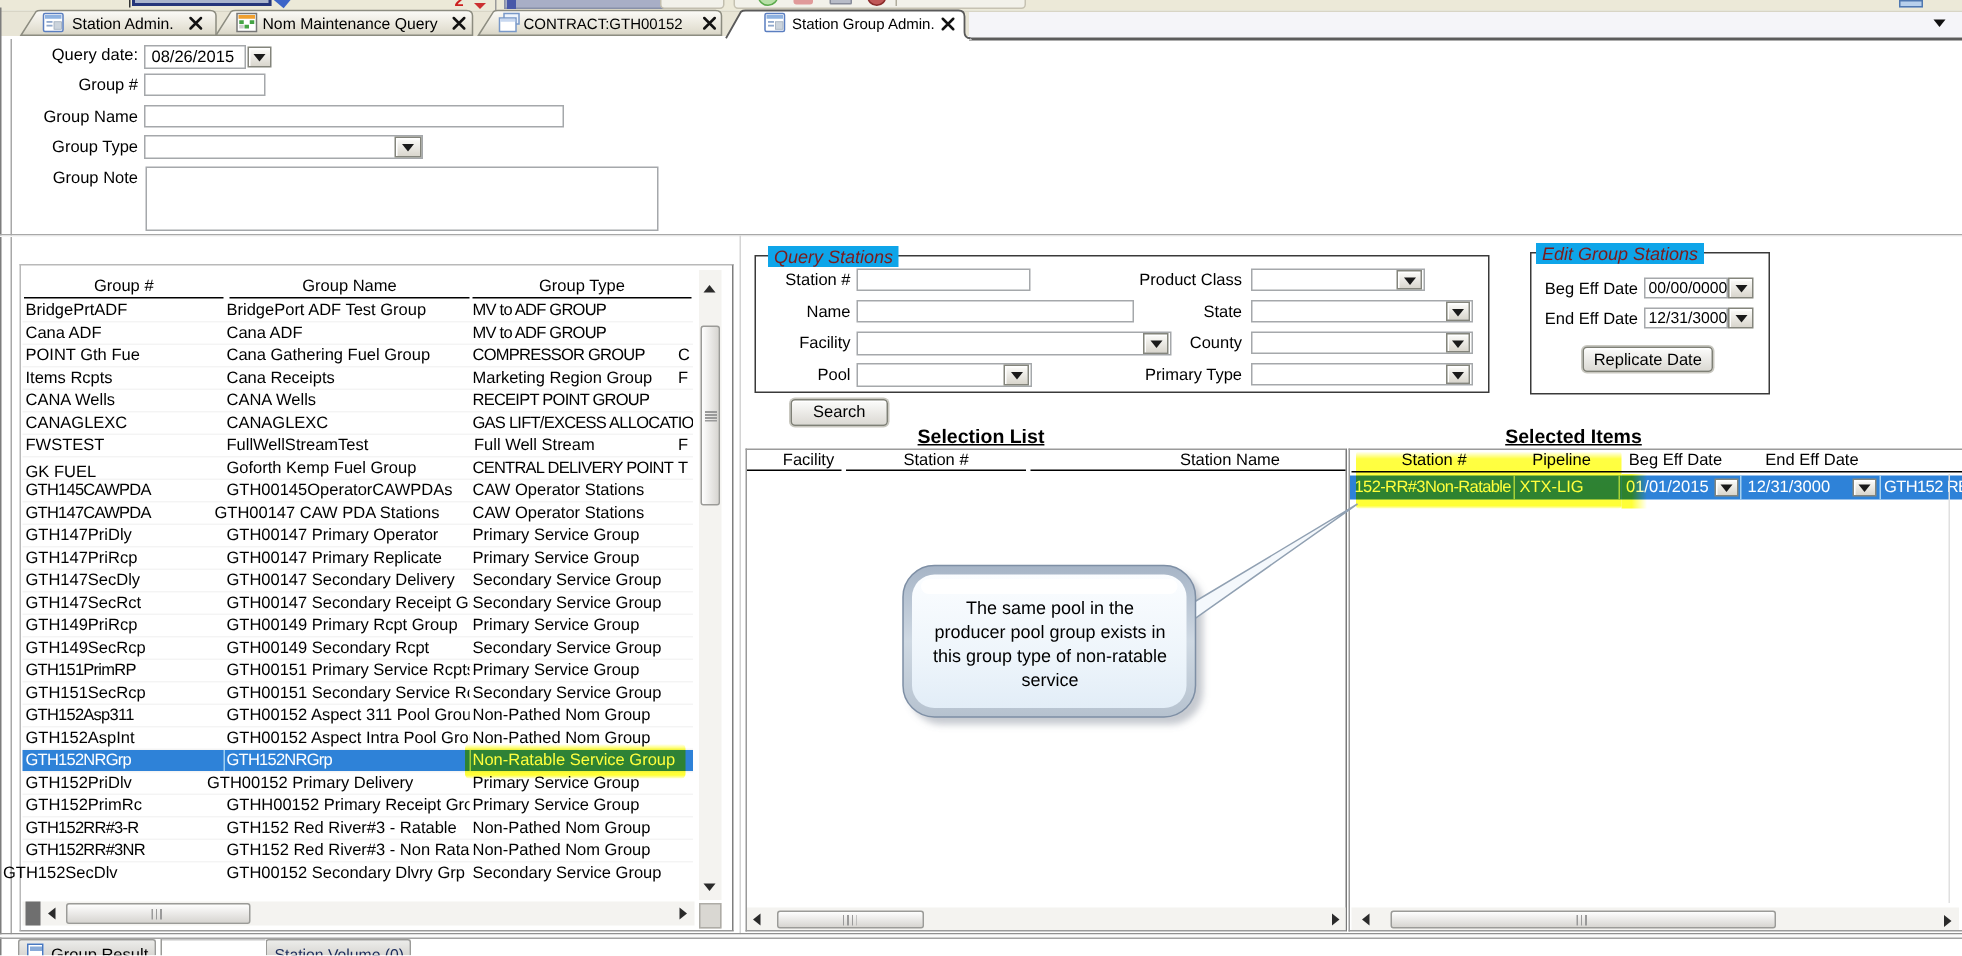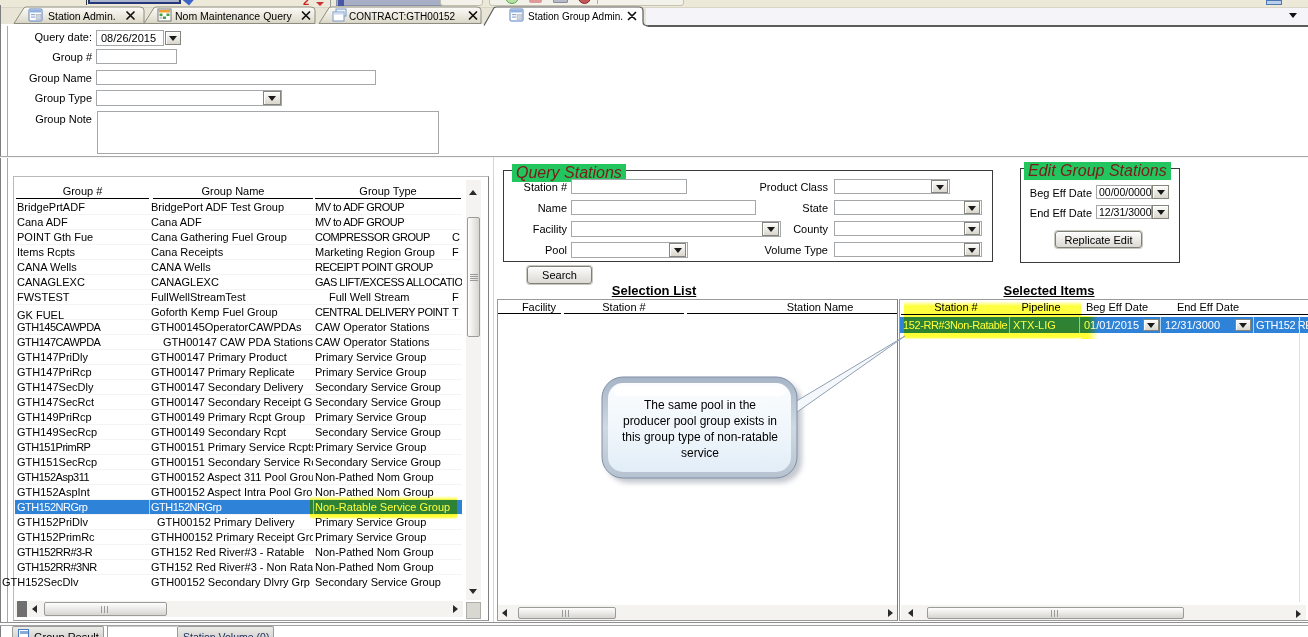--- a/index.html
+++ b/index.html
@@ -14,21 +14,21 @@
 .scroll-track{position:absolute;background:#f2f1ee;border:1px solid #c8c7c2}
 .thumbh{position:absolute;background:linear-gradient(#fefefe,#d7d5d1);border:1px solid #9b9b98;border-radius:2px}
 .thumbv{position:absolute;background:linear-gradient(90deg,#fefefe,#d7d5d1);border:1px solid #9b9b98;border-radius:2px}
 .arr-l{width:0;height:0;border-top:4px solid transparent;border-bottom:4px solid transparent;border-right:5px solid #2a2a2a;position:absolute}
 .arr-r{width:0;height:0;border-top:4px solid transparent;border-bottom:4px solid transparent;border-left:5px solid #2a2a2a;position:absolute}
 .arr-u{width:0;height:0;border-left:4px solid transparent;border-right:4px solid transparent;border-bottom:5px solid #2a2a2a;position:absolute}
 .arr-d{width:0;height:0;border-left:4px solid transparent;border-right:4px solid transparent;border-top:5px solid #2a2a2a;position:absolute}
 .grip:after{content:"";position:absolute;left:50%;top:50%;width:9px;height:7px;margin-left:-5px;margin-top:-3px;background:repeating-linear-gradient(90deg,#9a9a9a 0 1px,transparent 1px 3px)}
 .gripv:after{content:"";position:absolute;left:50%;top:50%;width:8px;height:7px;margin-left:-4px;margin-top:-3px;background:repeating-linear-gradient(#9a9a9a 0 1px,transparent 1px 2px)}
 .fieldset{position:absolute;border:1px solid #3a3a3a}
-.legend{position:absolute;background:#22c55e;color:#7c1b1b;font-style:italic;font-size:16px;padding:0 4px;white-space:nowrap}
+.legend{position:absolute;background:#0ea5e9;color:#7c1b1b;font-style:italic;font-size:12px;padding:0 4px;white-space:nowrap}
 .ylw{position:absolute;mix-blend-mode:multiply;pointer-events:none}
 </style></head><body>
 <div class="a" style="left:0;top:0;width:1308px;height:7px;background:#ece9d8;overflow:hidden">
 <div class="a" style="left:86px;top:0;width:1px;height:5px;background:#333"></div>
 <div class="a" style="left:88px;top:-10px;width:93px;height:14px;background:#aab4cc;border:2px solid #25357a"></div>
 <div class="a" style="left:185px;top:-8px;width:9px;height:12px;background:#3c64c8;transform:rotate(40deg)"></div>
 <div class="a" style="left:303px;top:-5px;width:10px;height:11px;color:#cc2020;font-weight:bold;font-size:11px">2</div>
 <div class="a" style="left:316px;top:2px;width:0;height:0;border-left:4px solid transparent;border-right:4px solid transparent;border-top:4px solid #cc3030"></div>
 <div class="a" style="left:330px;top:0;width:1px;height:7px;background:#9a9a9a"></div>
 <div class="a" style="left:336px;top:-9px;width:114px;height:15px;background:#a8aec6;border:1px solid #8890a8"></div>
@@ -163,34 +163,34 @@
 <div class="cell" style="left:315px;top:245px;width:147px;color:#000;letter-spacing:0px">Marketing Region Group</div>
 <div class="cell" style="left:452px;top:245px;width:10px;color:#000">F</div>
 <div class="cell" style="left:17px;top:260px;width:131px;color:#000;letter-spacing:0px">CANA Wells</div>
 <div class="cell" style="left:151px;top:260px;width:162px;color:#000;letter-spacing:0px">CANA Wells</div>
 <div class="cell" style="left:315px;top:260px;width:147px;color:#000;letter-spacing:-0.5px">RECEIPT POINT GROUP</div>
 <div class="cell" style="left:17px;top:275px;width:131px;color:#000;letter-spacing:0px">CANAGLEXC</div>
 <div class="cell" style="left:151px;top:275px;width:162px;color:#000;letter-spacing:0px">CANAGLEXC</div>
 <div class="cell" style="left:315px;top:275px;width:147px;color:#000;letter-spacing:-0.5px">GAS LIFT/EXCESS ALLOCATION</div>
 <div class="cell" style="left:17px;top:290px;width:131px;color:#000;letter-spacing:0px">FWSTEST</div>
 <div class="cell" style="left:151px;top:290px;width:162px;color:#000;letter-spacing:0px">FullWellStreamTest</div>
-<div class="cell" style="left:329px;top:290px;width:147px;color:#000;letter-spacing:0px">Full Well Stream</div>
+<div class="cell" style="left:316px;top:290px;width:147px;color:#000;letter-spacing:0px">Full Well Stream</div>
 <div class="cell" style="left:452px;top:290px;width:10px;color:#000">F</div>
 <div class="cell" style="left:17px;top:308px;width:131px;color:#000;letter-spacing:0px">GK FUEL</div>
 <div class="cell" style="left:151px;top:305px;width:162px;color:#000;letter-spacing:0px">Goforth Kemp Fuel Group</div>
 <div class="cell" style="left:315px;top:305px;width:147px;color:#000;letter-spacing:-0.5px">CENTRAL DELIVERY POINT</div>
 <div class="cell" style="left:452px;top:305px;width:10px;color:#000">T</div>
 <div class="cell" style="left:17px;top:320px;width:131px;color:#000;letter-spacing:-0.5px">GTH145CAWPDA</div>
 <div class="cell" style="left:151px;top:320px;width:162px;color:#000;letter-spacing:0px">GTH00145OperatorCAWPDAs</div>
 <div class="cell" style="left:315px;top:320px;width:147px;color:#000;letter-spacing:0px">CAW Operator Stations</div>
 <div class="cell" style="left:17px;top:335px;width:131px;color:#000;letter-spacing:-0.5px">GTH147CAWPDA</div>
-<div class="cell" style="left:163px;top:335px;width:162px;color:#000;letter-spacing:0px">GTH00147 CAW PDA Stations</div>
+<div class="cell" style="left:143px;top:335px;width:162px;color:#000;letter-spacing:0px">GTH00147 CAW PDA Stations</div>
 <div class="cell" style="left:315px;top:335px;width:147px;color:#000;letter-spacing:0px">CAW Operator Stations</div>
 <div class="cell" style="left:17px;top:350px;width:131px;color:#000;letter-spacing:0px">GTH147PriDly</div>
-<div class="cell" style="left:151px;top:350px;width:162px;color:#000;letter-spacing:0px">GTH00147 Primary Product</div>
+<div class="cell" style="left:151px;top:350px;width:162px;color:#000;letter-spacing:0px">GTH00147 Primary Operator</div>
 <div class="cell" style="left:315px;top:350px;width:147px;color:#000;letter-spacing:0px">Primary Service Group</div>
 <div class="cell" style="left:17px;top:365px;width:131px;color:#000;letter-spacing:0px">GTH147PriRcp</div>
 <div class="cell" style="left:151px;top:365px;width:162px;color:#000;letter-spacing:0px">GTH00147 Primary Replicate</div>
 <div class="cell" style="left:315px;top:365px;width:147px;color:#000;letter-spacing:0px">Primary Service Group</div>
 <div class="cell" style="left:17px;top:380px;width:131px;color:#000;letter-spacing:0px">GTH147SecDly</div>
 <div class="cell" style="left:151px;top:380px;width:162px;color:#000;letter-spacing:0px">GTH00147 Secondary Delivery</div>
 <div class="cell" style="left:315px;top:380px;width:147px;color:#000;letter-spacing:0px">Secondary Service Group</div>
 <div class="cell" style="left:17px;top:395px;width:131px;color:#000;letter-spacing:0px">GTH147SecRct</div>
 <div class="cell" style="left:151px;top:395px;width:162px;color:#000;letter-spacing:0px">GTH00147 Secondary Receipt Grp</div>
 <div class="cell" style="left:315px;top:395px;width:147px;color:#000;letter-spacing:0px">Secondary Service Group</div>
@@ -209,21 +209,21 @@
 <div class="cell" style="left:17px;top:470px;width:131px;color:#000;letter-spacing:-0.5px">GTH152Asp311</div>
 <div class="cell" style="left:151px;top:470px;width:162px;color:#000;letter-spacing:0px">GTH00152 Aspect 311 Pool Group</div>
 <div class="cell" style="left:315px;top:470px;width:147px;color:#000;letter-spacing:0px">Non-Pathed Nom Group</div>
 <div class="cell" style="left:17px;top:485px;width:131px;color:#000;letter-spacing:0px">GTH152AspInt</div>
 <div class="cell" style="left:151px;top:485px;width:162px;color:#000;letter-spacing:0px">GTH00152 Aspect Intra Pool Group</div>
 <div class="cell" style="left:315px;top:485px;width:147px;color:#000;letter-spacing:0px">Non-Pathed Nom Group</div>
 <div class="cell" style="left:17px;top:500px;width:131px;color:#fff;letter-spacing:-0.5px">GTH152NRGrp</div>
 <div class="cell" style="left:151px;top:500px;width:162px;color:#fff;letter-spacing:-0.5px">GTH152NRGrp</div>
 <div class="cell" style="left:315px;top:500px;width:147px;color:#fff;letter-spacing:0px">Non-Ratable Service Group</div>
 <div class="cell" style="left:17px;top:515px;width:131px;color:#000;letter-spacing:0px">GTH152PriDlv</div>
-<div class="cell" style="left:157px;top:515px;width:162px;color:#000;letter-spacing:0px">GTH00152 Primary Delivery</div>
+<div class="cell" style="left:138px;top:515px;width:162px;color:#000;letter-spacing:0px">GTH00152 Primary Delivery</div>
 <div class="cell" style="left:315px;top:515px;width:147px;color:#000;letter-spacing:0px">Primary Service Group</div>
 <div class="cell" style="left:17px;top:530px;width:131px;color:#000;letter-spacing:0px">GTH152PrimRc</div>
 <div class="cell" style="left:151px;top:530px;width:162px;color:#000;letter-spacing:0px">GTHH00152 Primary Receipt Group</div>
 <div class="cell" style="left:315px;top:530px;width:147px;color:#000;letter-spacing:0px">Primary Service Group</div>
 <div class="cell" style="left:17px;top:545px;width:131px;color:#000;letter-spacing:-0.5px">GTH152RR#3-R</div>
 <div class="cell" style="left:151px;top:545px;width:162px;color:#000;letter-spacing:0px">GTH152 Red River#3 - Ratable</div>
 <div class="cell" style="left:315px;top:545px;width:147px;color:#000;letter-spacing:0px">Non-Pathed Nom Group</div>
 <div class="cell" style="left:17px;top:560px;width:131px;color:#000;letter-spacing:-0.5px">GTH152RR#3NR</div>
 <div class="cell" style="left:151px;top:560px;width:162px;color:#000;letter-spacing:0px">GTH152 Red River#3 - Non Ratable</div>
 <div class="cell" style="left:315px;top:560px;width:147px;color:#000;letter-spacing:0px">Non-Pathed Nom Group</div>
@@ -255,21 +255,21 @@
 <div class="ddb" style="left:669px;top:243px;width:17px;height:14px"></div>
 <div class="lbl" style="right:480px;top:181px;font-size:11px">Product Class</div>
 <div class="inp" style="left:834px;top:179px;width:116px;height:15px"></div>
 <div class="ddb" style="left:931px;top:180px;width:17px;height:13px"></div>
 <div class="lbl" style="right:480px;top:202px;font-size:11px">State</div>
 <div class="inp" style="left:834px;top:200px;width:148px;height:15px"></div>
 <div class="ddb" style="left:964px;top:201px;width:16px;height:13px"></div>
 <div class="lbl" style="right:480px;top:223px;font-size:11px">County</div>
 <div class="inp" style="left:834px;top:221px;width:148px;height:15px"></div>
 <div class="ddb" style="left:964px;top:222px;width:16px;height:13px"></div>
-<div class="lbl" style="right:480px;top:244px;font-size:11px">Volume Type</div>
+<div class="lbl" style="right:480px;top:244px;font-size:11px">Primary Type</div>
 <div class="inp" style="left:834px;top:242px;width:148px;height:15px"></div>
 <div class="ddb" style="left:964px;top:243px;width:16px;height:13px"></div>
 <div class="btn" style="left:527px;top:266px;width:65px;height:18px;line-height:17px">Search</div>
 <div class="a" style="left:594px;top:283px;width:120px;text-align:center;font-weight:bold;font-size:13px;text-decoration:underline">Selection List</div>
 <div class="a" style="left:989px;top:283px;width:120px;text-align:center;font-weight:bold;font-size:13px;text-decoration:underline">Selected Items</div>
 <div class="a" style="left:497px;top:299px;width:401px;height:322px;border:1px solid #9a9a9a;border-right:1px solid #7a7a7a;background:#fff"></div>
 <div class="hdr" style="left:508px;top:301px;width:62px">Facility</div>
 <div class="hdr" style="left:564px;top:301px;width:120px">Station #</div>
 <div class="hdr" style="left:710px;top:301px;width:220px">Station Name</div>
 <div class="a" style="left:498px;top:313px;width:63px;height:1px;background:#000"></div>
@@ -280,21 +280,21 @@
 <div class="thumbh grip a" style="left:518px;top:607px;width:98px;height:12px"></div>
 <div class="arr-r a" style="left:888px;top:609px"></div>
 <div class="fieldset" style="left:1020px;top:168px;width:160px;height:95px"></div>
 <div class="legend" style="left:1024px;top:162px">Edit Group Stations</div>
 <div class="lbl" style="right:216px;top:187px;font-size:11px">Beg Eff Date</div>
 <div class="inp" style="left:1096px;top:185px;width:56px;height:14px;font-size:10.5px;line-height:12px;padding-left:2px">00/00/0000</div>
 <div class="ddb" style="left:1152px;top:185px;width:17px;height:14px"></div>
 <div class="lbl" style="right:216px;top:207px;font-size:11px">End Eff Date</div>
 <div class="inp" style="left:1096px;top:205px;width:56px;height:14px;font-size:10.5px;line-height:12px;padding-left:2px">12/31/3000</div>
 <div class="ddb" style="left:1152px;top:205px;width:17px;height:14px"></div>
-<div class="btn" style="left:1055px;top:231px;width:87px;height:17px;line-height:16px">Replicate Edit</div>
+<div class="btn" style="left:1055px;top:231px;width:87px;height:17px;line-height:16px">Replicate Date</div>
 <div class="a" style="left:899px;top:299px;width:409px;height:322px;border:1px solid #9a9a9a;border-right:none;background:#fff"></div>
 <div class="hdr" style="left:901px;top:301px;width:110px">Station #</div>
 <div class="hdr" style="left:1011px;top:301px;width:60px">Pipeline</div>
 <div class="hdr" style="left:1081px;top:301px;width:72px">Beg Eff Date</div>
 <div class="hdr" style="left:1162px;top:301px;width:92px">End Eff Date</div>
 <div class="a" style="left:901px;top:314px;width:407px;height:1px;background:#000"></div>
 <div class="a" style="left:900px;top:317px;width:408px;height:16px;background:#2e82d8"></div>
 <div class="a" style="left:1009px;top:317px;width:1px;height:16px;background:#a8d2f0"></div>
 <div class="a" style="left:1079px;top:317px;width:1px;height:16px;background:#a8d2f0"></div>
 <div class="a" style="left:1160px;top:317px;width:1px;height:16px;background:#a8d2f0"></div>

